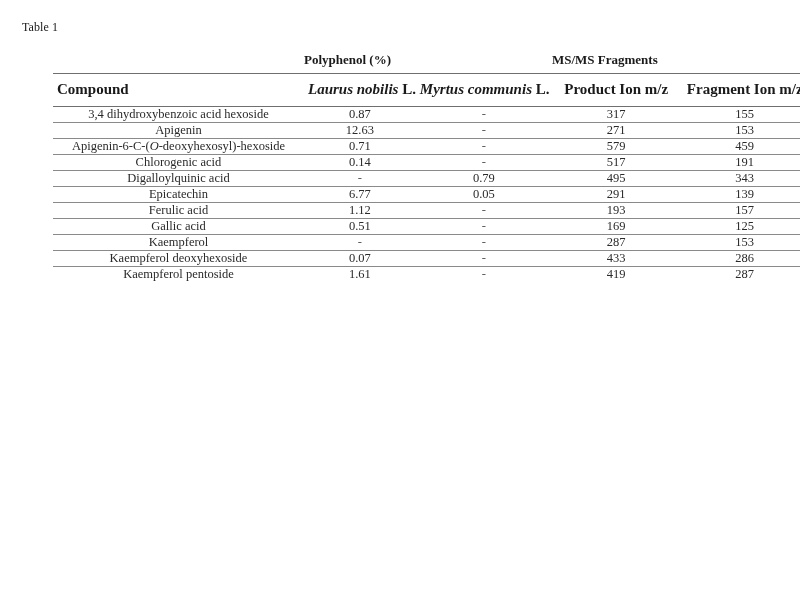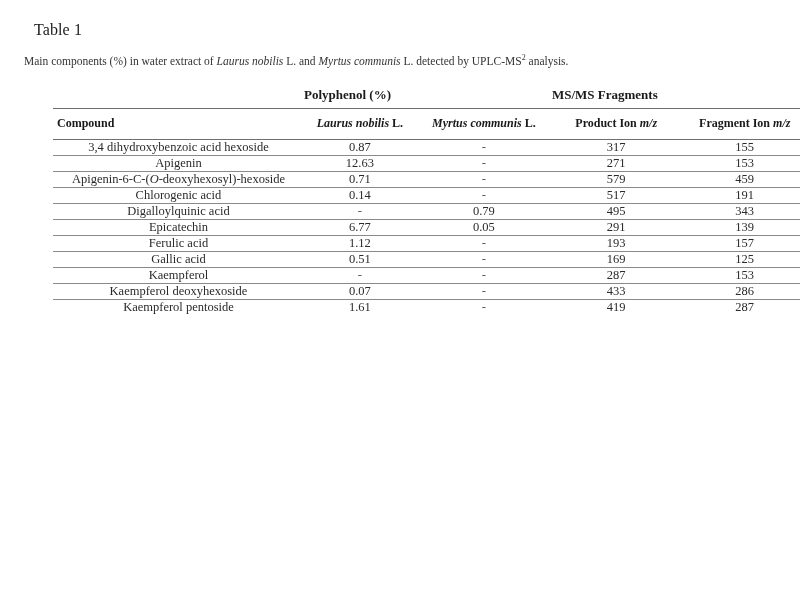--- a/index.html
+++ b/index.html
@@ -15,25 +15,25 @@
     color: #222222;
     -webkit-font-smoothing: antialiased;
   }
 
   .page {
     padding: 16px 22px 0 22px;
     box-sizing: border-box;
   }
 
   .table-title {
-    font-size: 16px;
+    font-size: 12px;
     font-weight: normal;
     color: #1a1a1a;
     letter-spacing: 0.1px;
-    margin: 4px 0 0 12px;
+    margin: 4px 0 0 0;
     line-height: 1.2;
   }
 
   .table-caption {
     font-size: 11.5px;
     color: #333333;
     margin: 14px 0 0 2px;
     line-height: 1.4;
   }
   .table-caption .it { font-style: italic; }
@@ -70,36 +70,36 @@
     text-align: left;
     padding: 0 0 5px 0;
     border: 0;
     color: #1a1a1a;
     vertical-align: bottom;
   }
   tr.group-header th.blank { border: 0; }
 
   
   tr.col-header th {
-    font-size: 12px;
+    font-size: 15px;
     font-weight: bold;
     color: #1a1a1a;
     border-top: 1.6px solid #6f6f6f;
     border-bottom: 1.1px solid #6f6f6f;
     padding: 7px 4px 8px 4px;
     text-align: center;
     white-space: nowrap;
     vertical-align: middle;
   }
   tr.col-header th.compound-head {
     text-align: left;
     padding-left: 4px;
   }
   tr.col-header th .sp-it { font-style: italic; }
-  tr.col-header th .mz { font-style: italic; }
+  tr.col-header th .mz { }
 
   
   tbody tr td {
     font-size: 12.5px;
     color: #2a2a2a;
     text-align: center;
     padding: 6px 4px 6px 4px;
     border-bottom: 1.1px solid #8a8a8a;
     white-space: nowrap;
     overflow: hidden;
@@ -112,23 +112,20 @@
 
   .dash { color: #555555; }
 </style>
 </head>
 <body>
 
 <div class="page">
 
   <h1 class="table-title">Table 1</h1>
 
-  <p class="table-caption">
-    <span>Main components (%) in water extract of </span><span class="it">Laurus nobilis</span><span> L. and </span><span class="it">Myrtus communis</span><span> L. detected by UPLC-MS</span><sup>2</sup><span> analysis.</span>
-  </p>
 
   <table class="data-table">
     <colgroup>
       <col class="c-compound">
       <col class="c-laurus">
       <col class="c-myrtus">
       <col class="c-product">
       <col class="c-fragment">
     </colgroup>
     <thead>

